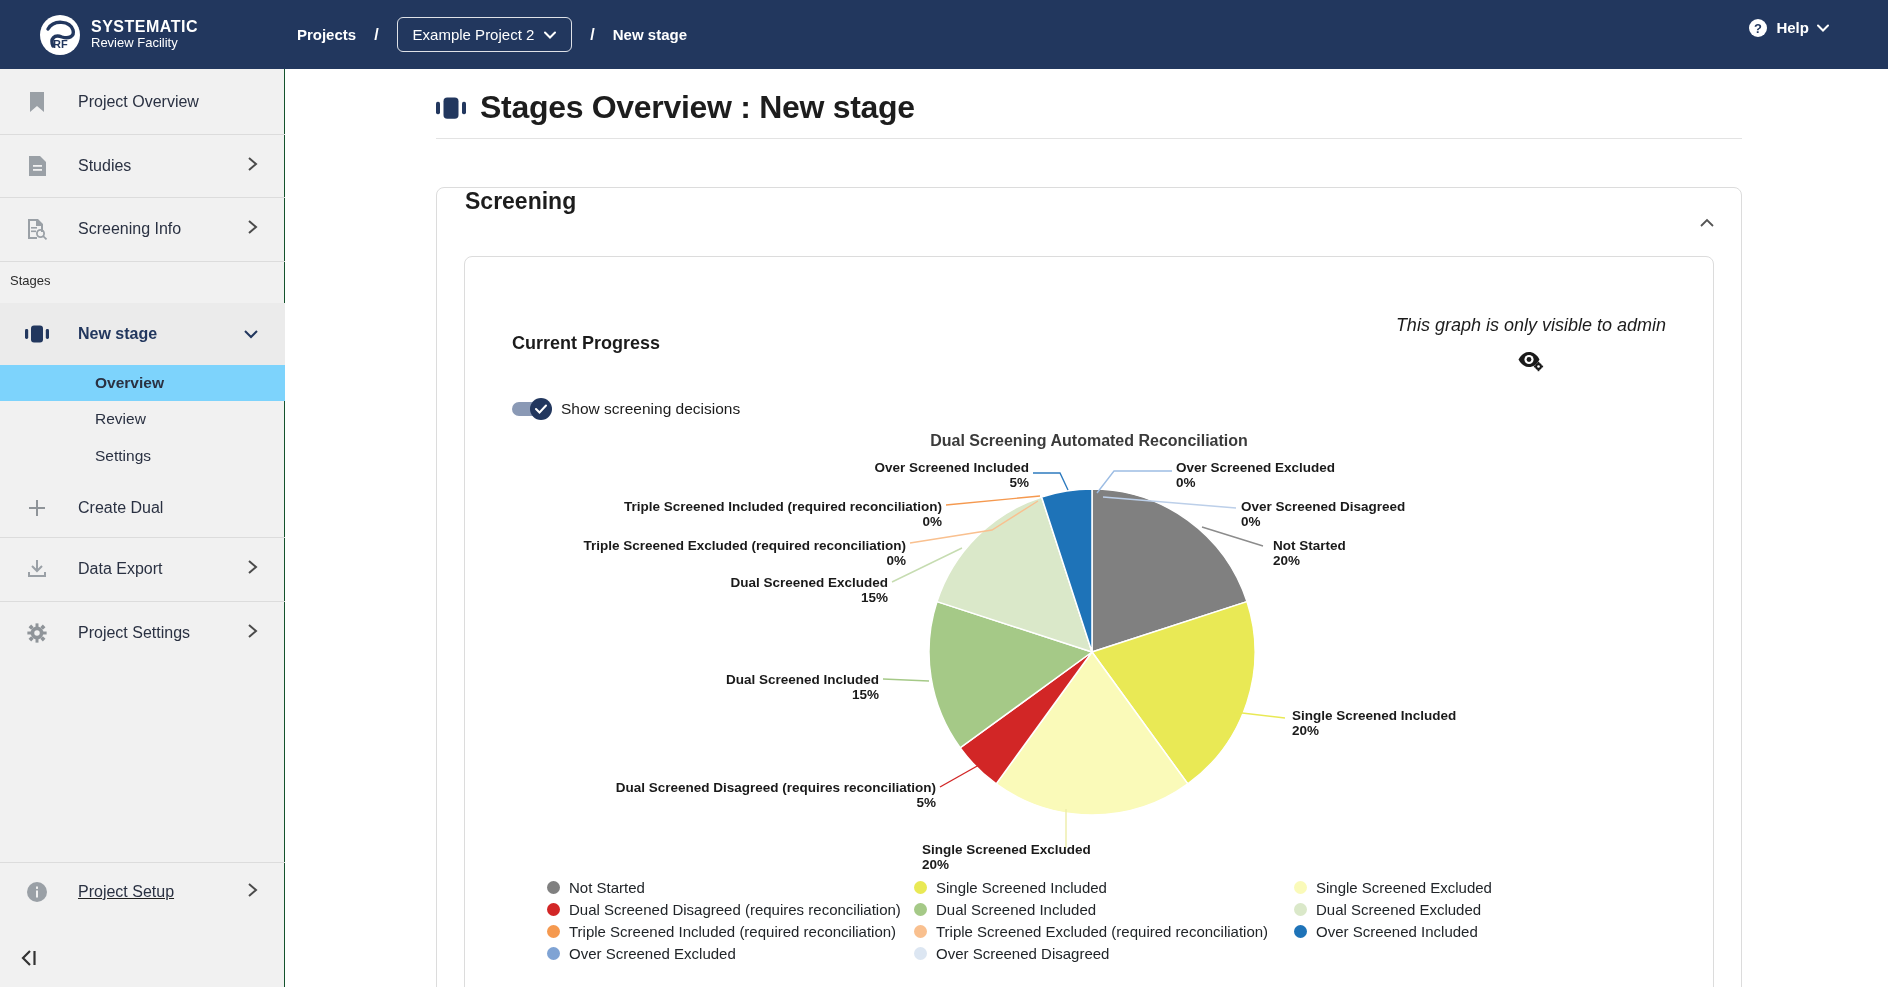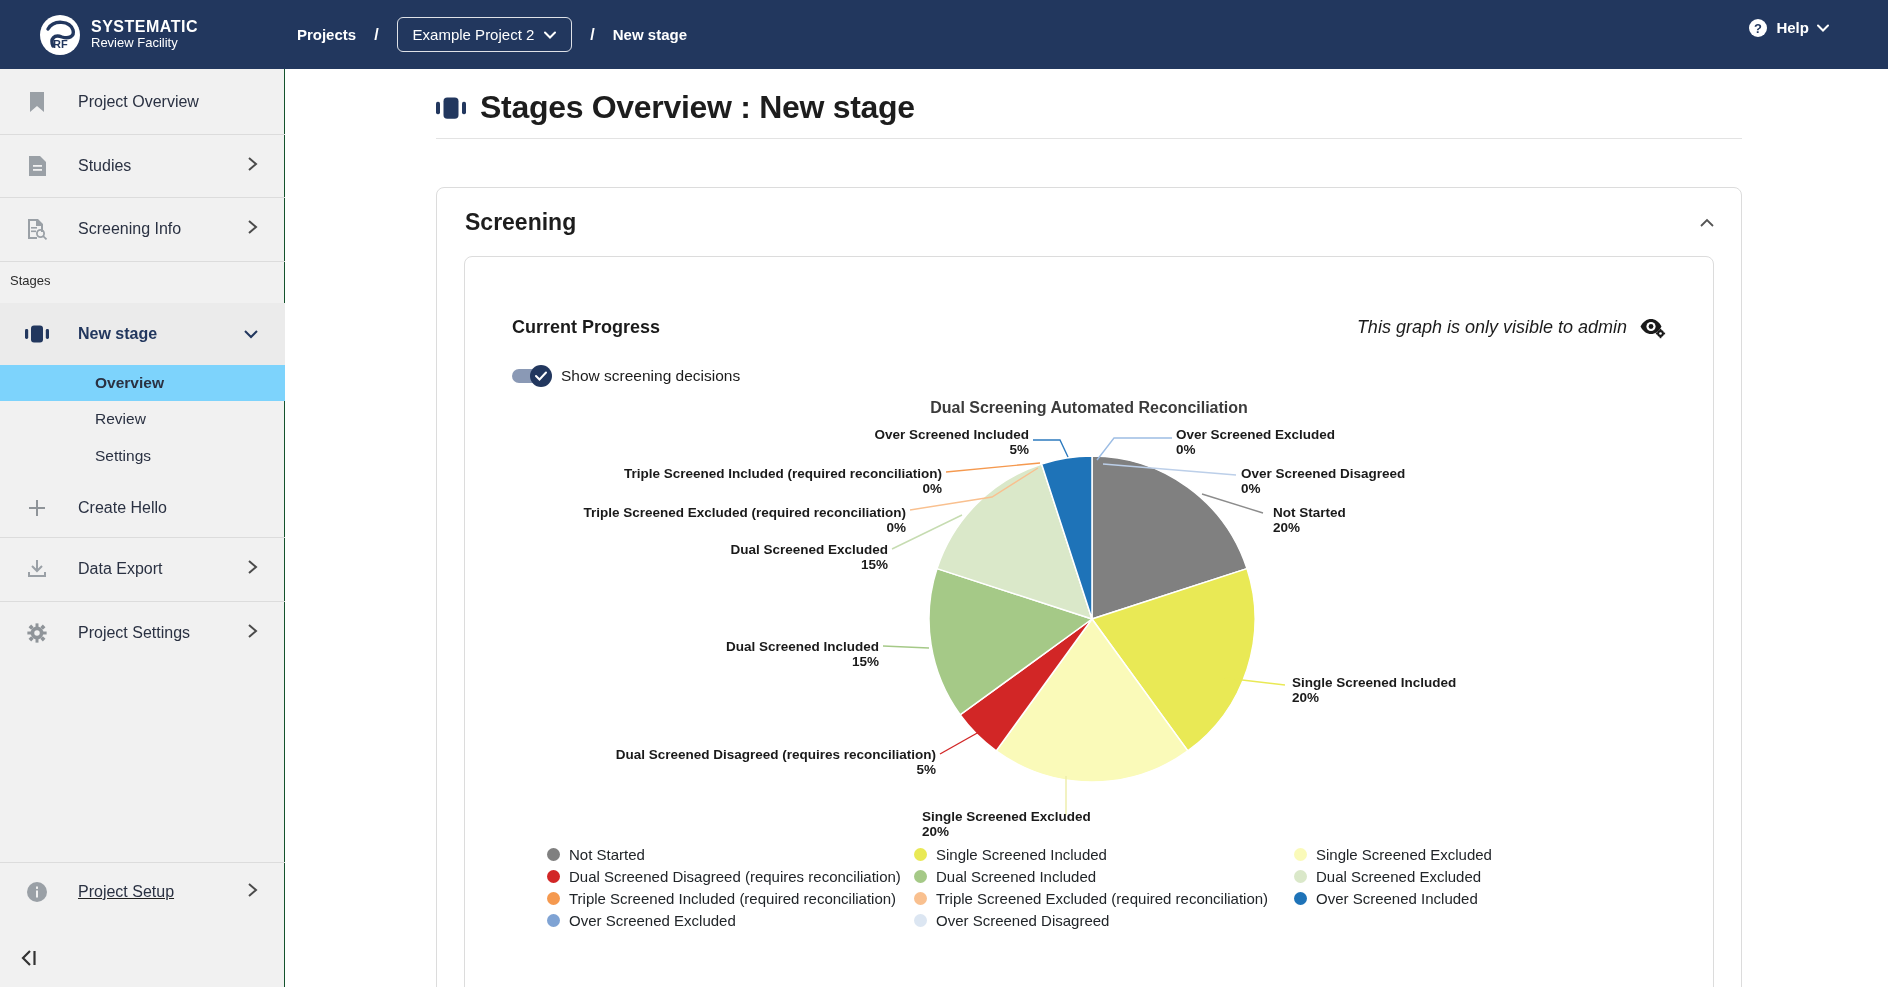--- a/index.html
+++ b/index.html
@@ -37,27 +37,27 @@
   .sub-row .s-label { margin-left:95px; font-size:15.5px; }
   .sub-selected { background:#7dd3fc; }
   .sub-selected .s-label { font-weight:bold; }
   .collapse-btn { position:absolute; left:20px; top:879px; cursor:pointer; }
 
   
   .main { position:absolute; top:69px; left:285px; right:0; bottom:0; background:#fff; overflow:hidden; }
   .page-title-row { position:absolute; left:151px; top:18px; width:1306px; height:52px; display:flex; align-items:center; gap:14px; border-bottom:1px solid #e3e3e3; padding-bottom:10px; }
   .page-title { font-size:32px; font-weight:bold; color:#1d1d1d; letter-spacing:-.3px; }
   .outer-card { position:absolute; left:151px; top:118px; width:1306px; height:990px; border:1px solid #dcdcdc; border-radius:8px; background:#fff; }
-  .card-header { position:relative; height:68px; display:flex; align-items:center; padding:0 28px; }
+  .card-header { position:relative; height:68px; display:flex; padding:0 28px; }
   .card-title { font-size:23px; font-weight:bold; color:#1d1d1d; }
   .card-collapse { position:absolute; right:26px; top:26px; cursor:pointer; }
   .inner-card { margin:0 27px; border:1px solid #dcdcdc; border-radius:8px; height:880px; background:#fff; overflow:hidden; }
   .progress-row { display:flex; justify-content:space-between; align-items:center; margin:58px 47px 0 47px; }
   .progress-title { font-size:18px; font-weight:bold; color:#1b1b1b; }
-  .admin-note { display:flex; align-items:center; gap:12px; }
+  .admin-note { display:flex; align-items:center; gap:12px;flex-direction:column; }
   .admin-note-text { font-size:18px; font-style:italic; color:#1b1b1b; }
   .toggle-row { display:flex; align-items:center; gap:9px; margin:26px 47px 0 47px; }
   .toggle-label { font-size:15.5px; color:#1b1b1b; }
   .switch { position:relative; width:40px; height:22px; cursor:pointer; flex:0 0 auto; }
   .switch-track { position:absolute; left:0; top:4px; width:36px; height:14px; border-radius:7px; background:#8A99B5; }
   .switch-knob { position:absolute; right:0; top:0; width:22px; height:22px; border-radius:50%; background:#22375E; display:flex; align-items:center; justify-content:center; }
   .switch-knob svg { width:12px; height:10px; }
   .chart-title { text-align:center; margin-top:12px; font-size:16px; font-weight:bold; color:#3b3b3b; }
   .chart-area { position:relative; margin-top:5px; height:420px; }
   .chart-area svg { display:block; }
@@ -205,21 +205,21 @@
       <span class="s-label">Settings</span>
     </div>
 
     <div class="s-row" style="top:410px;height:57px;">
       <span class="s-icon">
         <svg width="18" height="18" viewBox="0 0 18 18">
             <line x1="9" y1="1" x2="9" y2="17" stroke="#8f9499" stroke-width="2"></line>
             <line x1="1" y1="9" x2="17" y2="9" stroke="#8f9499" stroke-width="2"></line>
           </svg>
       </span>
-      <span class="s-label">Create Hello</span>
+      <span class="s-label">Create Dual</span>
     </div>
     <div class="s-div" style="top:468px;"></div>
 
     <div class="s-row" style="top:468px;height:64px;">
       <span class="s-icon">
         <svg width="20" height="20" viewBox="0 0 20 20">
             <line x1="10" y1="1" x2="10" y2="11" stroke="#9aa0a6" stroke-width="2"></line>
             <polyline points="5,7 10,12 15,7" fill="none" stroke="#9aa0a6" stroke-width="2"></polyline>
             <path d="M2 13v4h16v-4" fill="none" stroke="#9aa0a6" stroke-width="2"></path>
           </svg>

